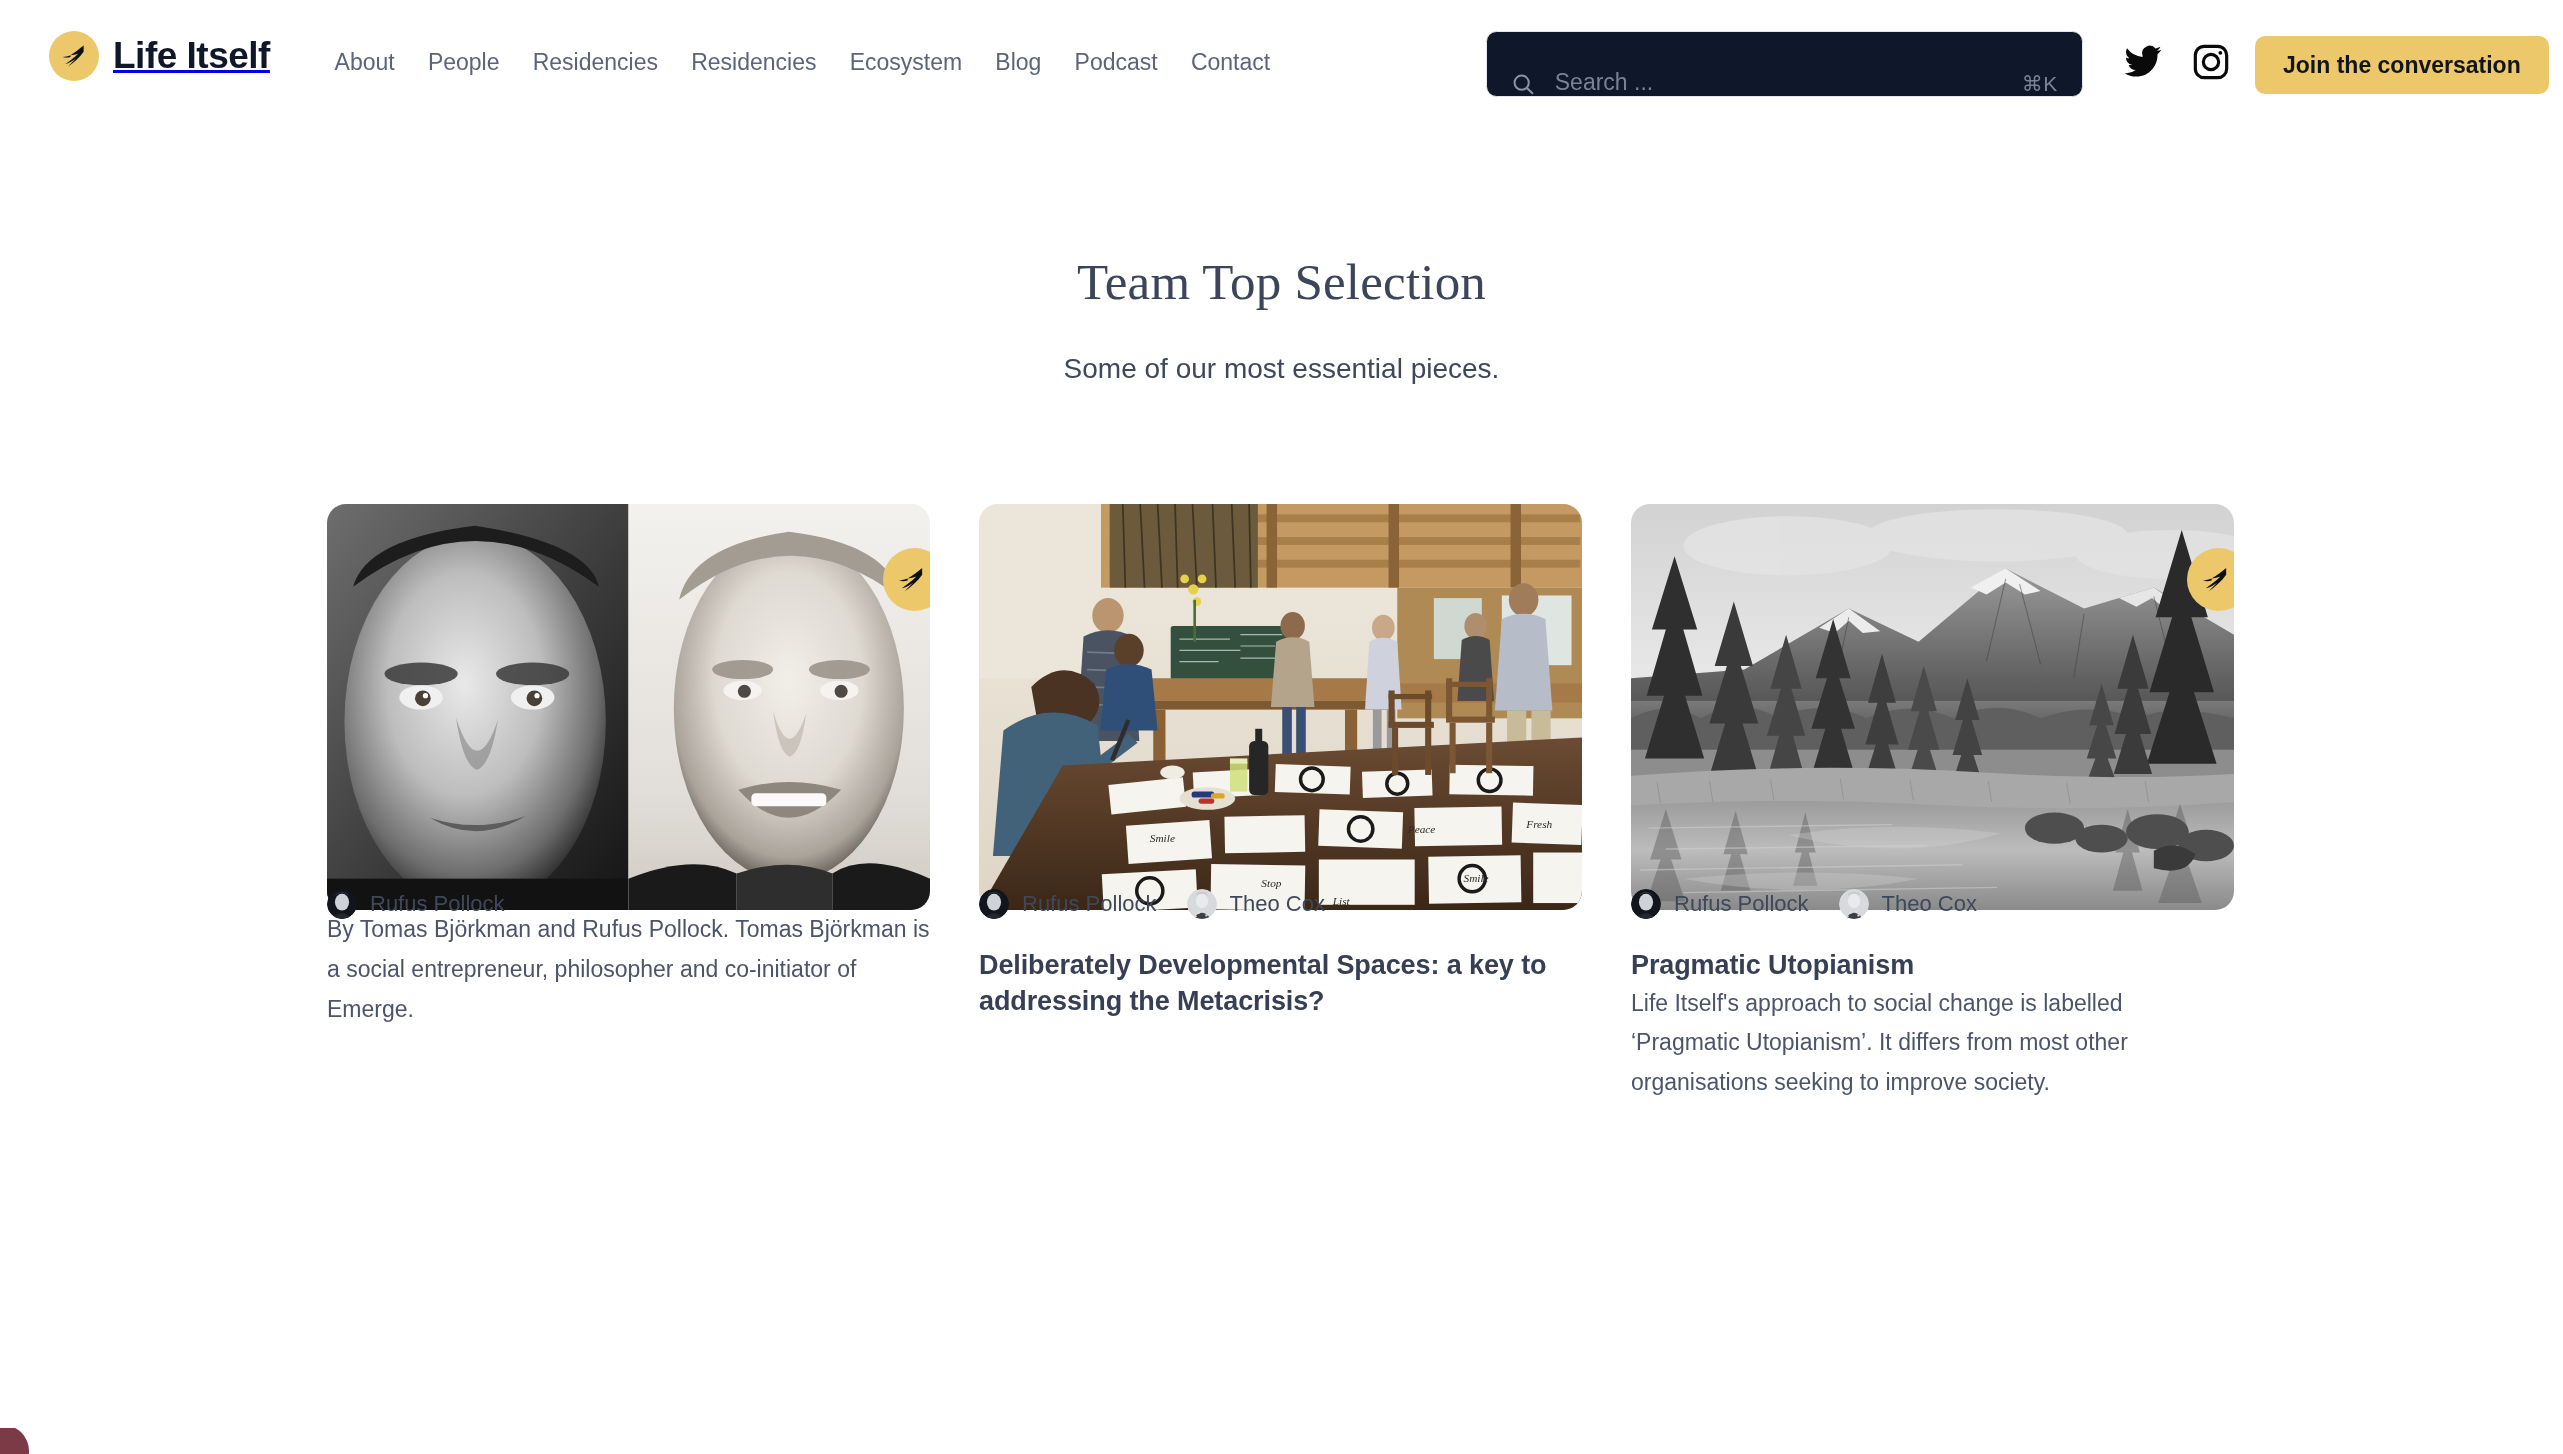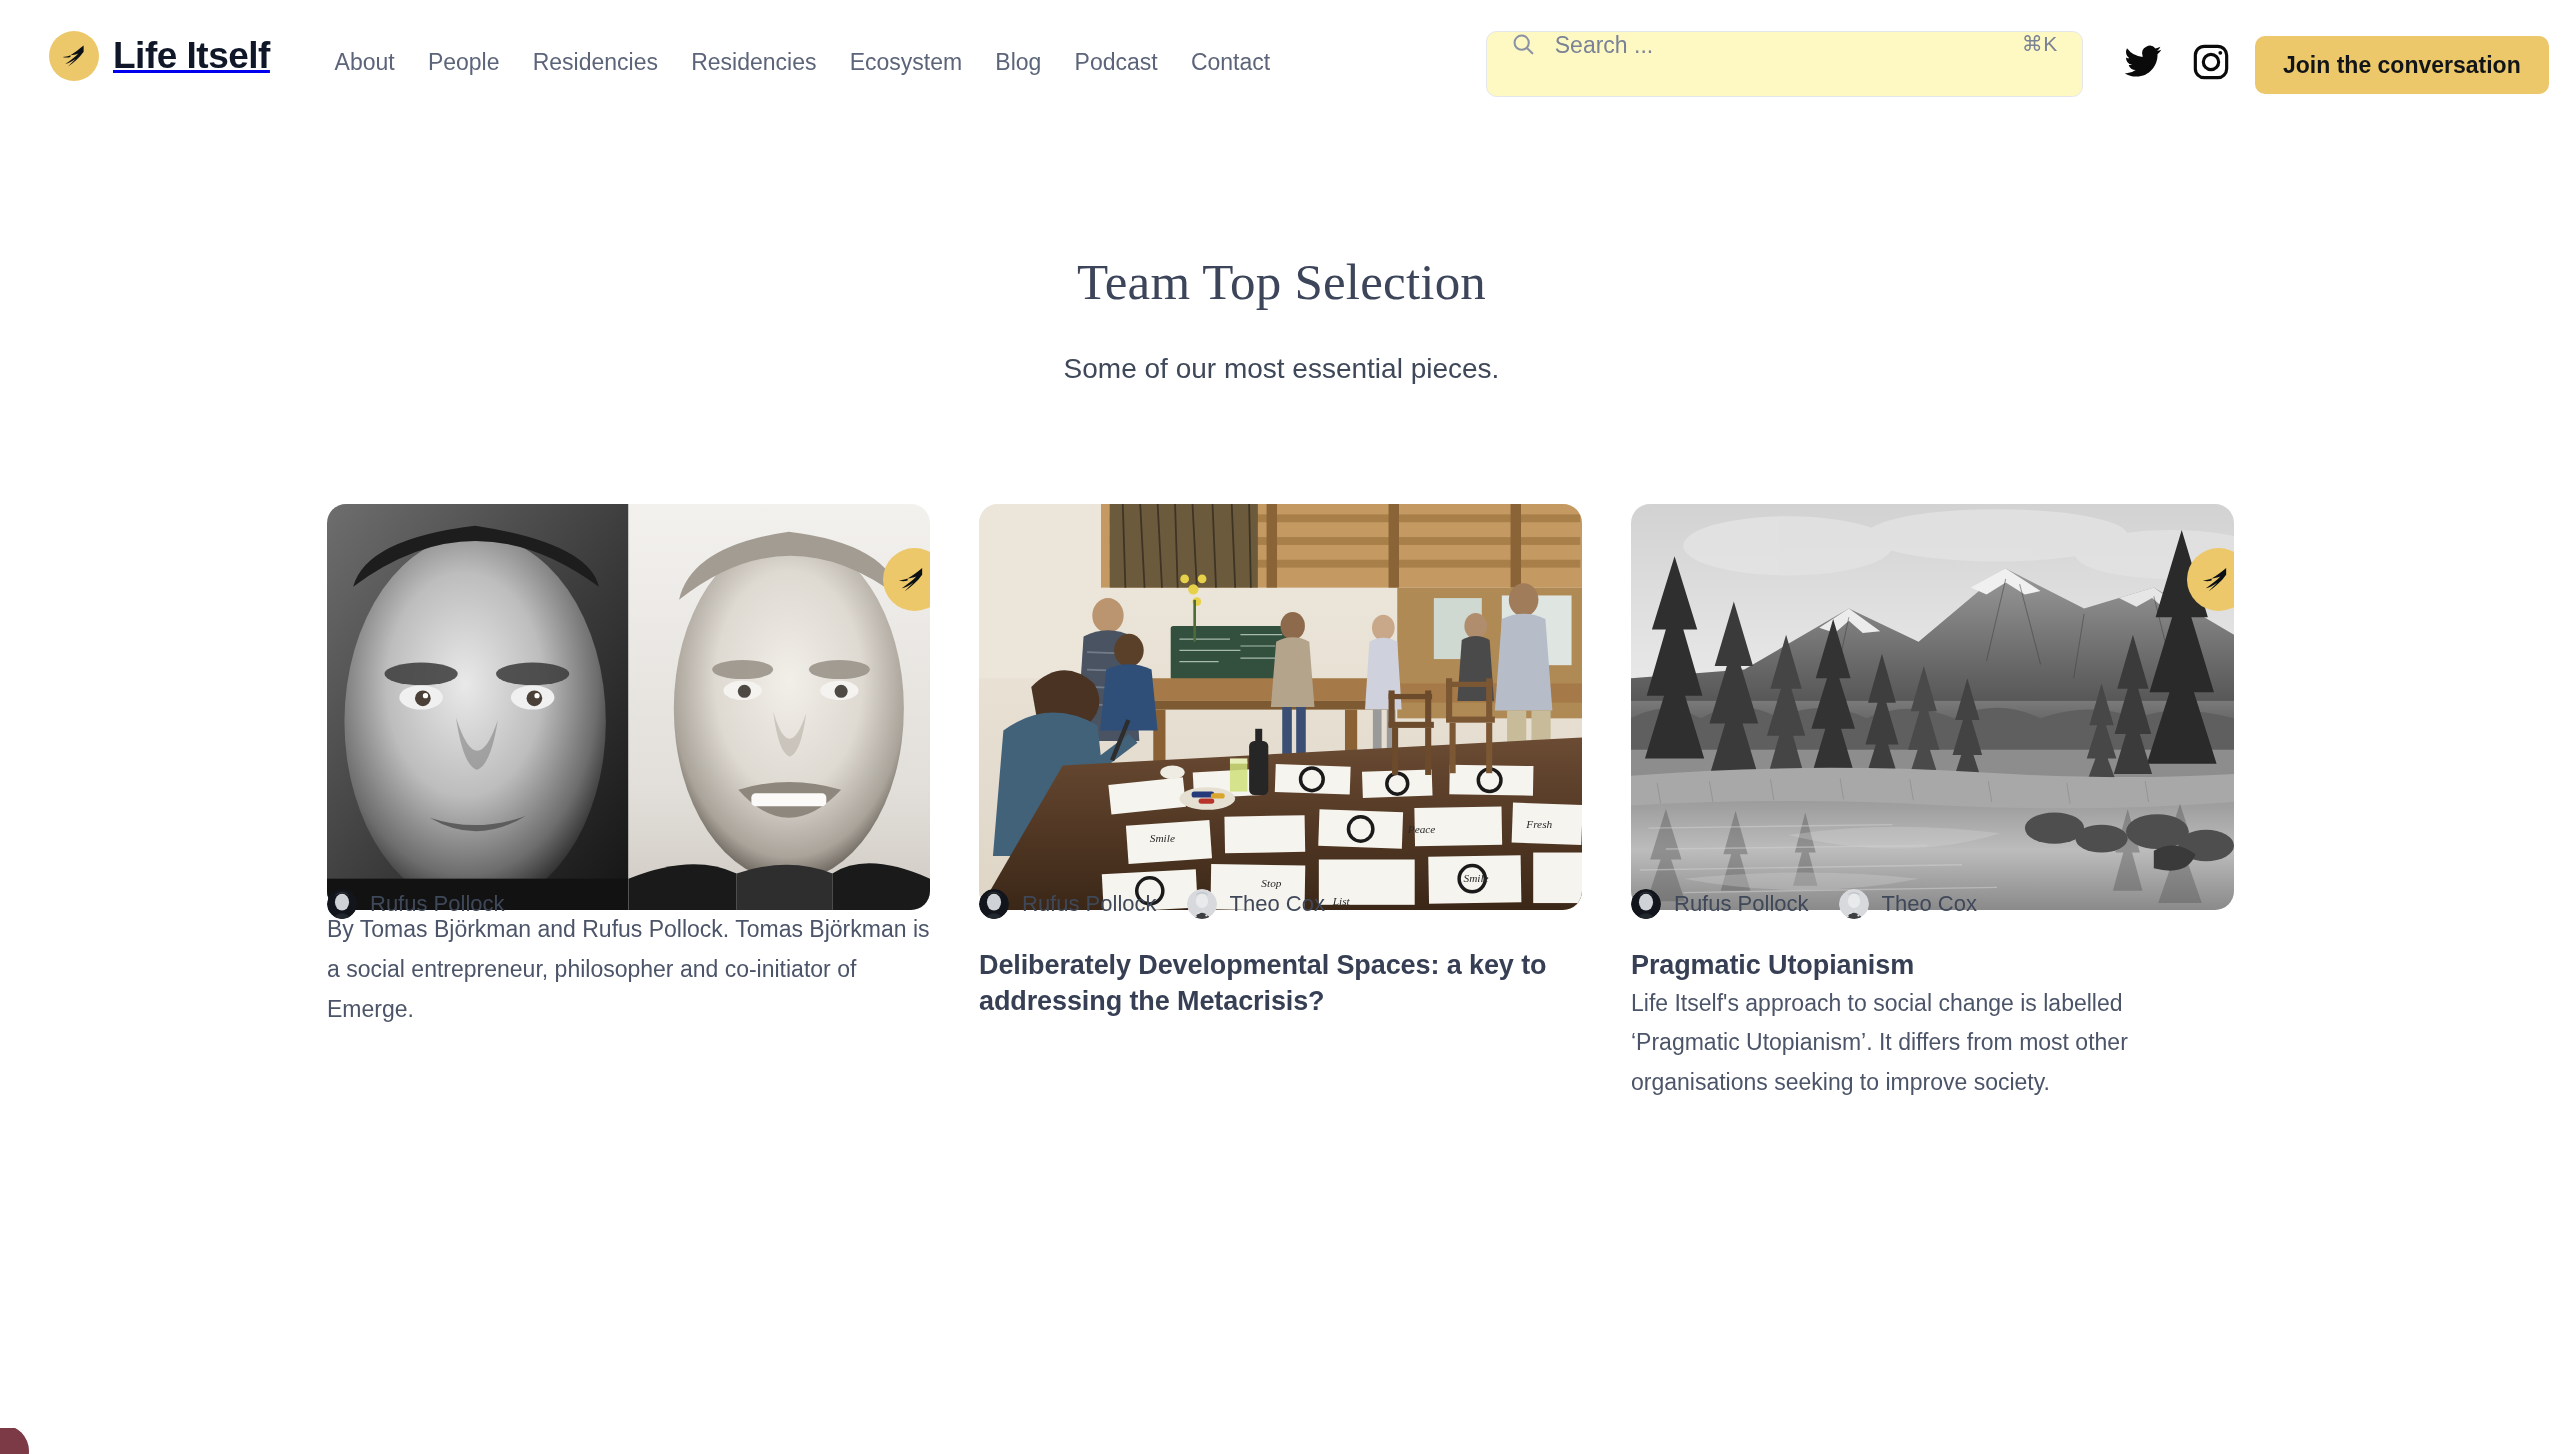--- a/index.html
+++ b/index.html
@@ -30,21 +30,21 @@
   .nav { position:absolute; left:318px; top:48px; display:flex; gap:0; align-items:center; }
   .nav a {
     font-size:23px; color:#5c6479; text-decoration:none;
     padding:0 16.6px; white-space:nowrap; line-height:1.3;
   }
 
   .search-wrap {
     position:absolute; left:1486px; top:31px;
     width:597px; height:66px;
     border:1.7px solid #e3e6ec; border-radius:10.5px;
-    background:#fef9c3; display:flex; align-items:flex-start; padding:0 24.4px;
+    background:#0f172a; display:flex; align-items:flex-end; padding:0 24.4px;
   }
   .search-icon { width:24.4px; height:24.4px; flex:none; margin-right:19px; }
   .search-input {
     flex:1; border:none; outline:none; background:transparent;
     font-family:"Liberation Sans", sans-serif;
     font-size:23px; color:#5c6479;
   }
   .search-input::placeholder { color:#7a8296; opacity:1; }
   .search-kbd { font-size:21px; color:#7a8296; letter-spacing:0.4px; flex:none; }
 

